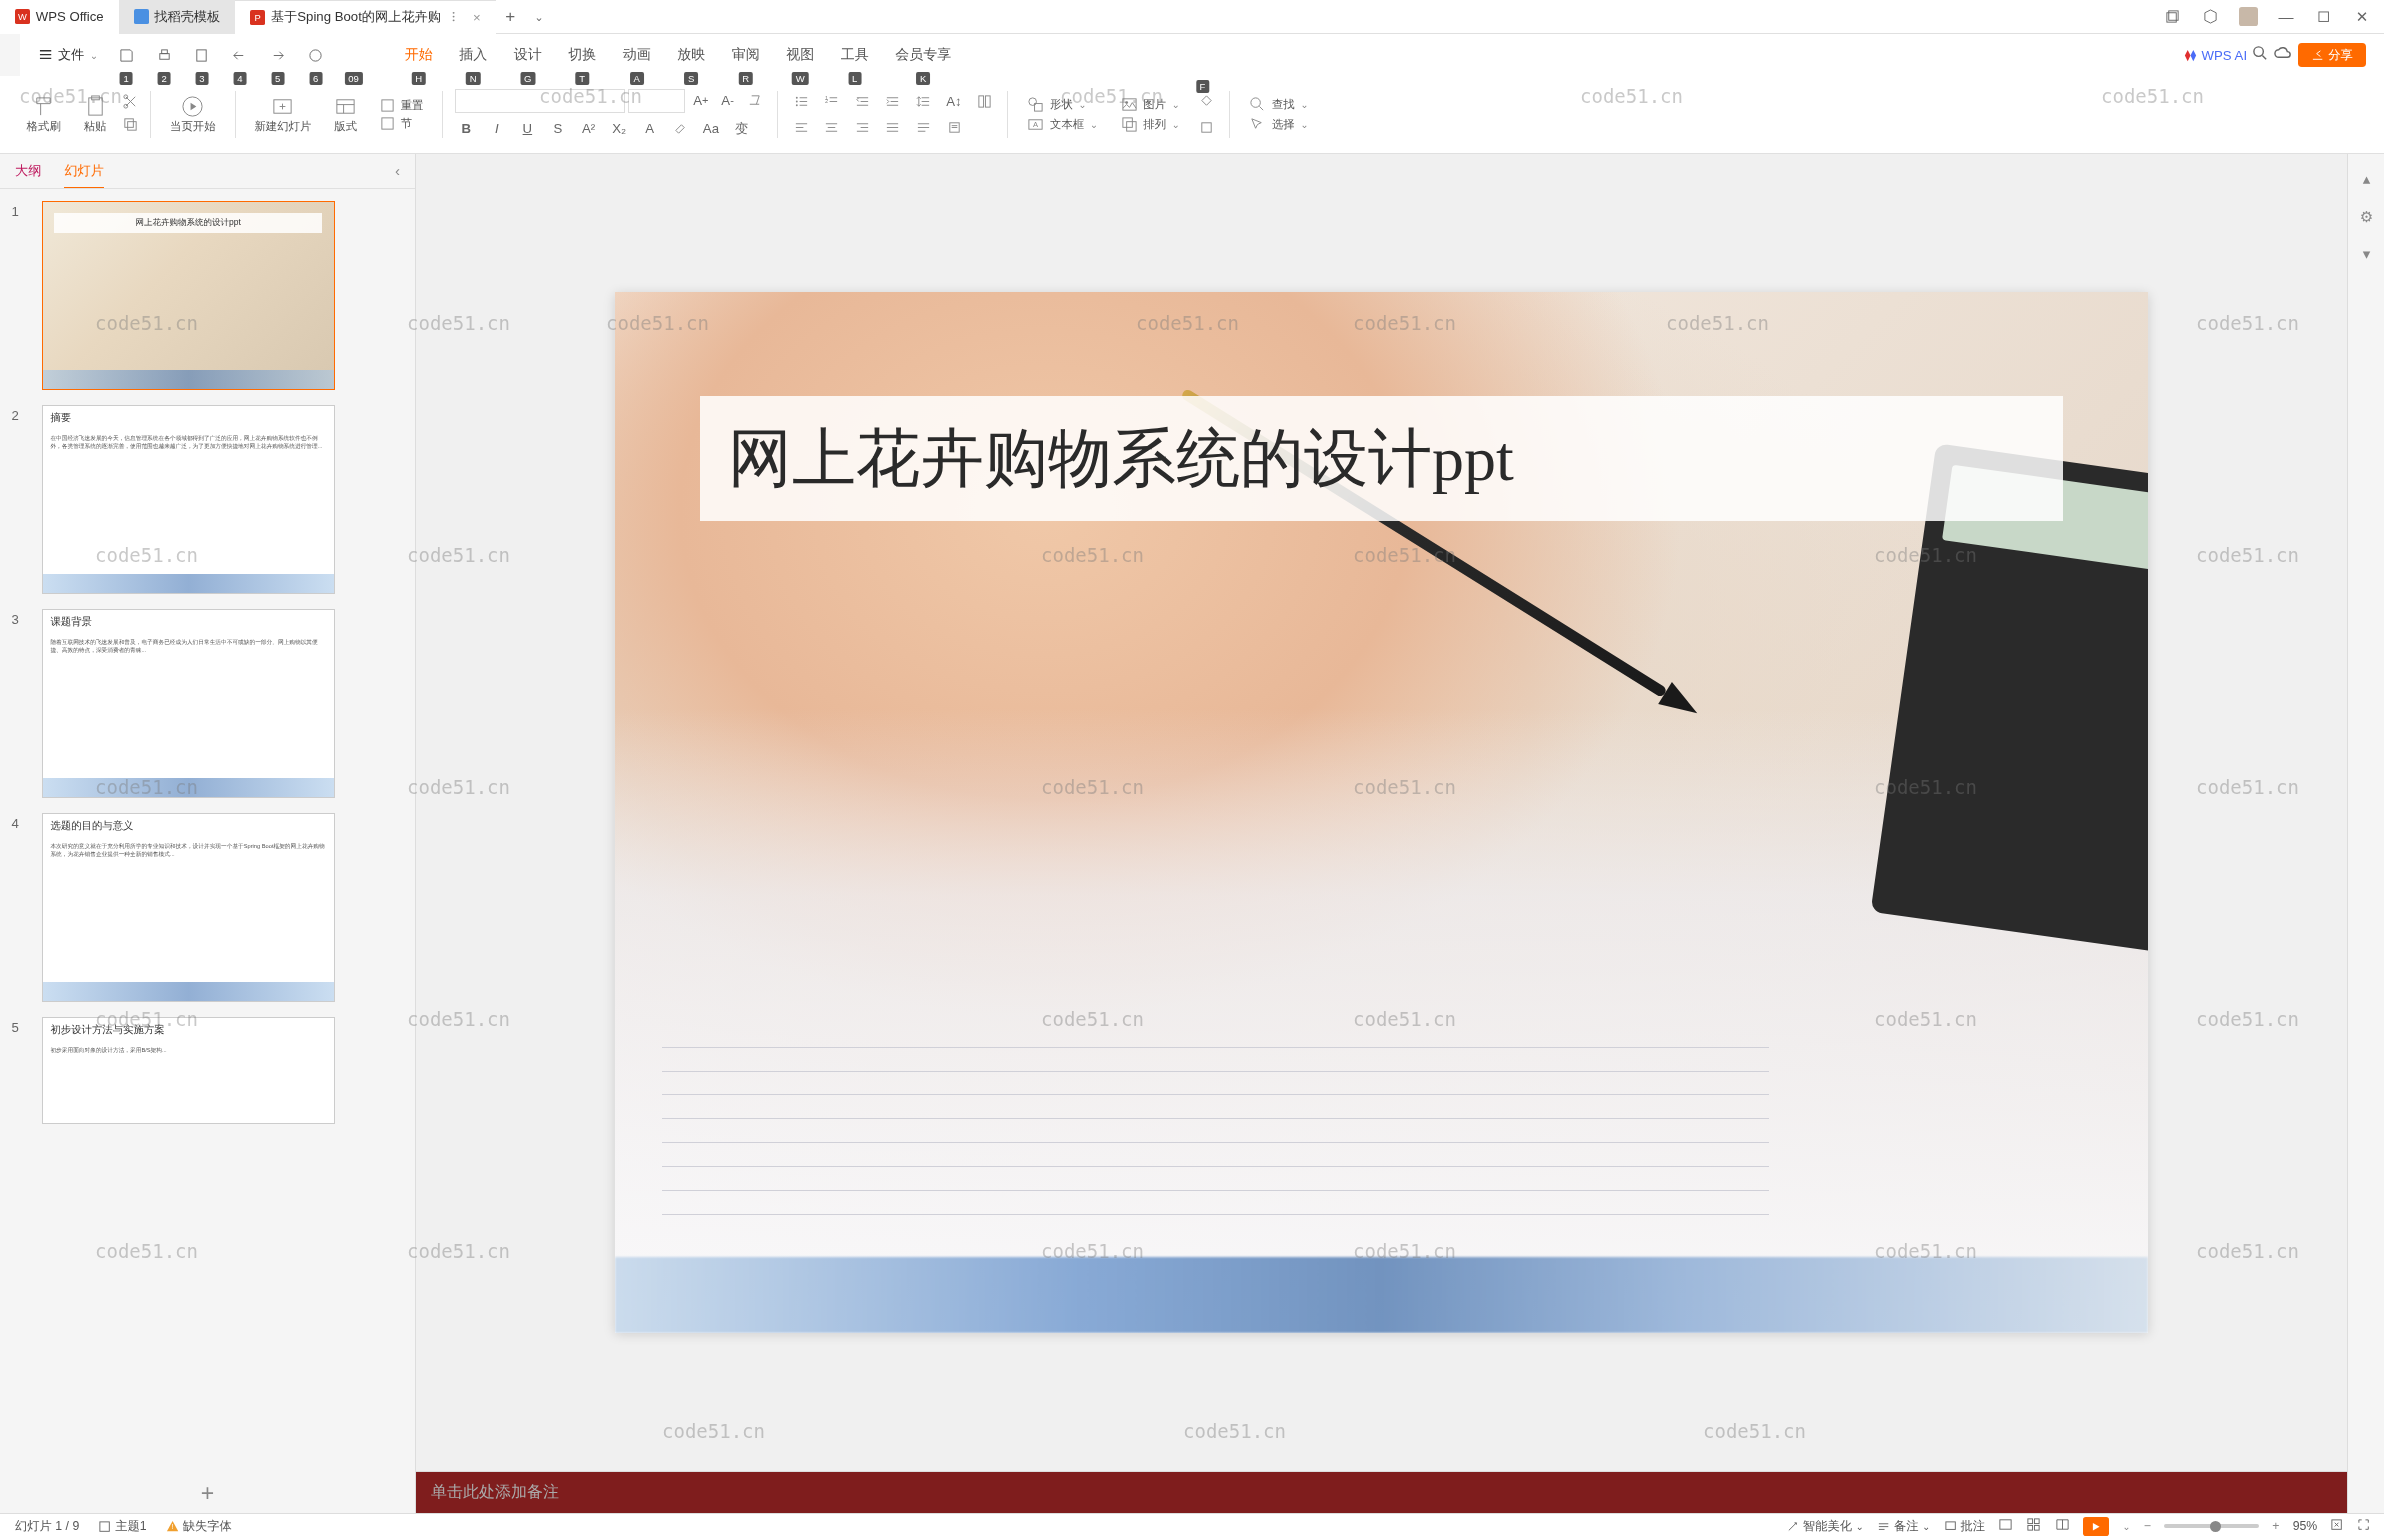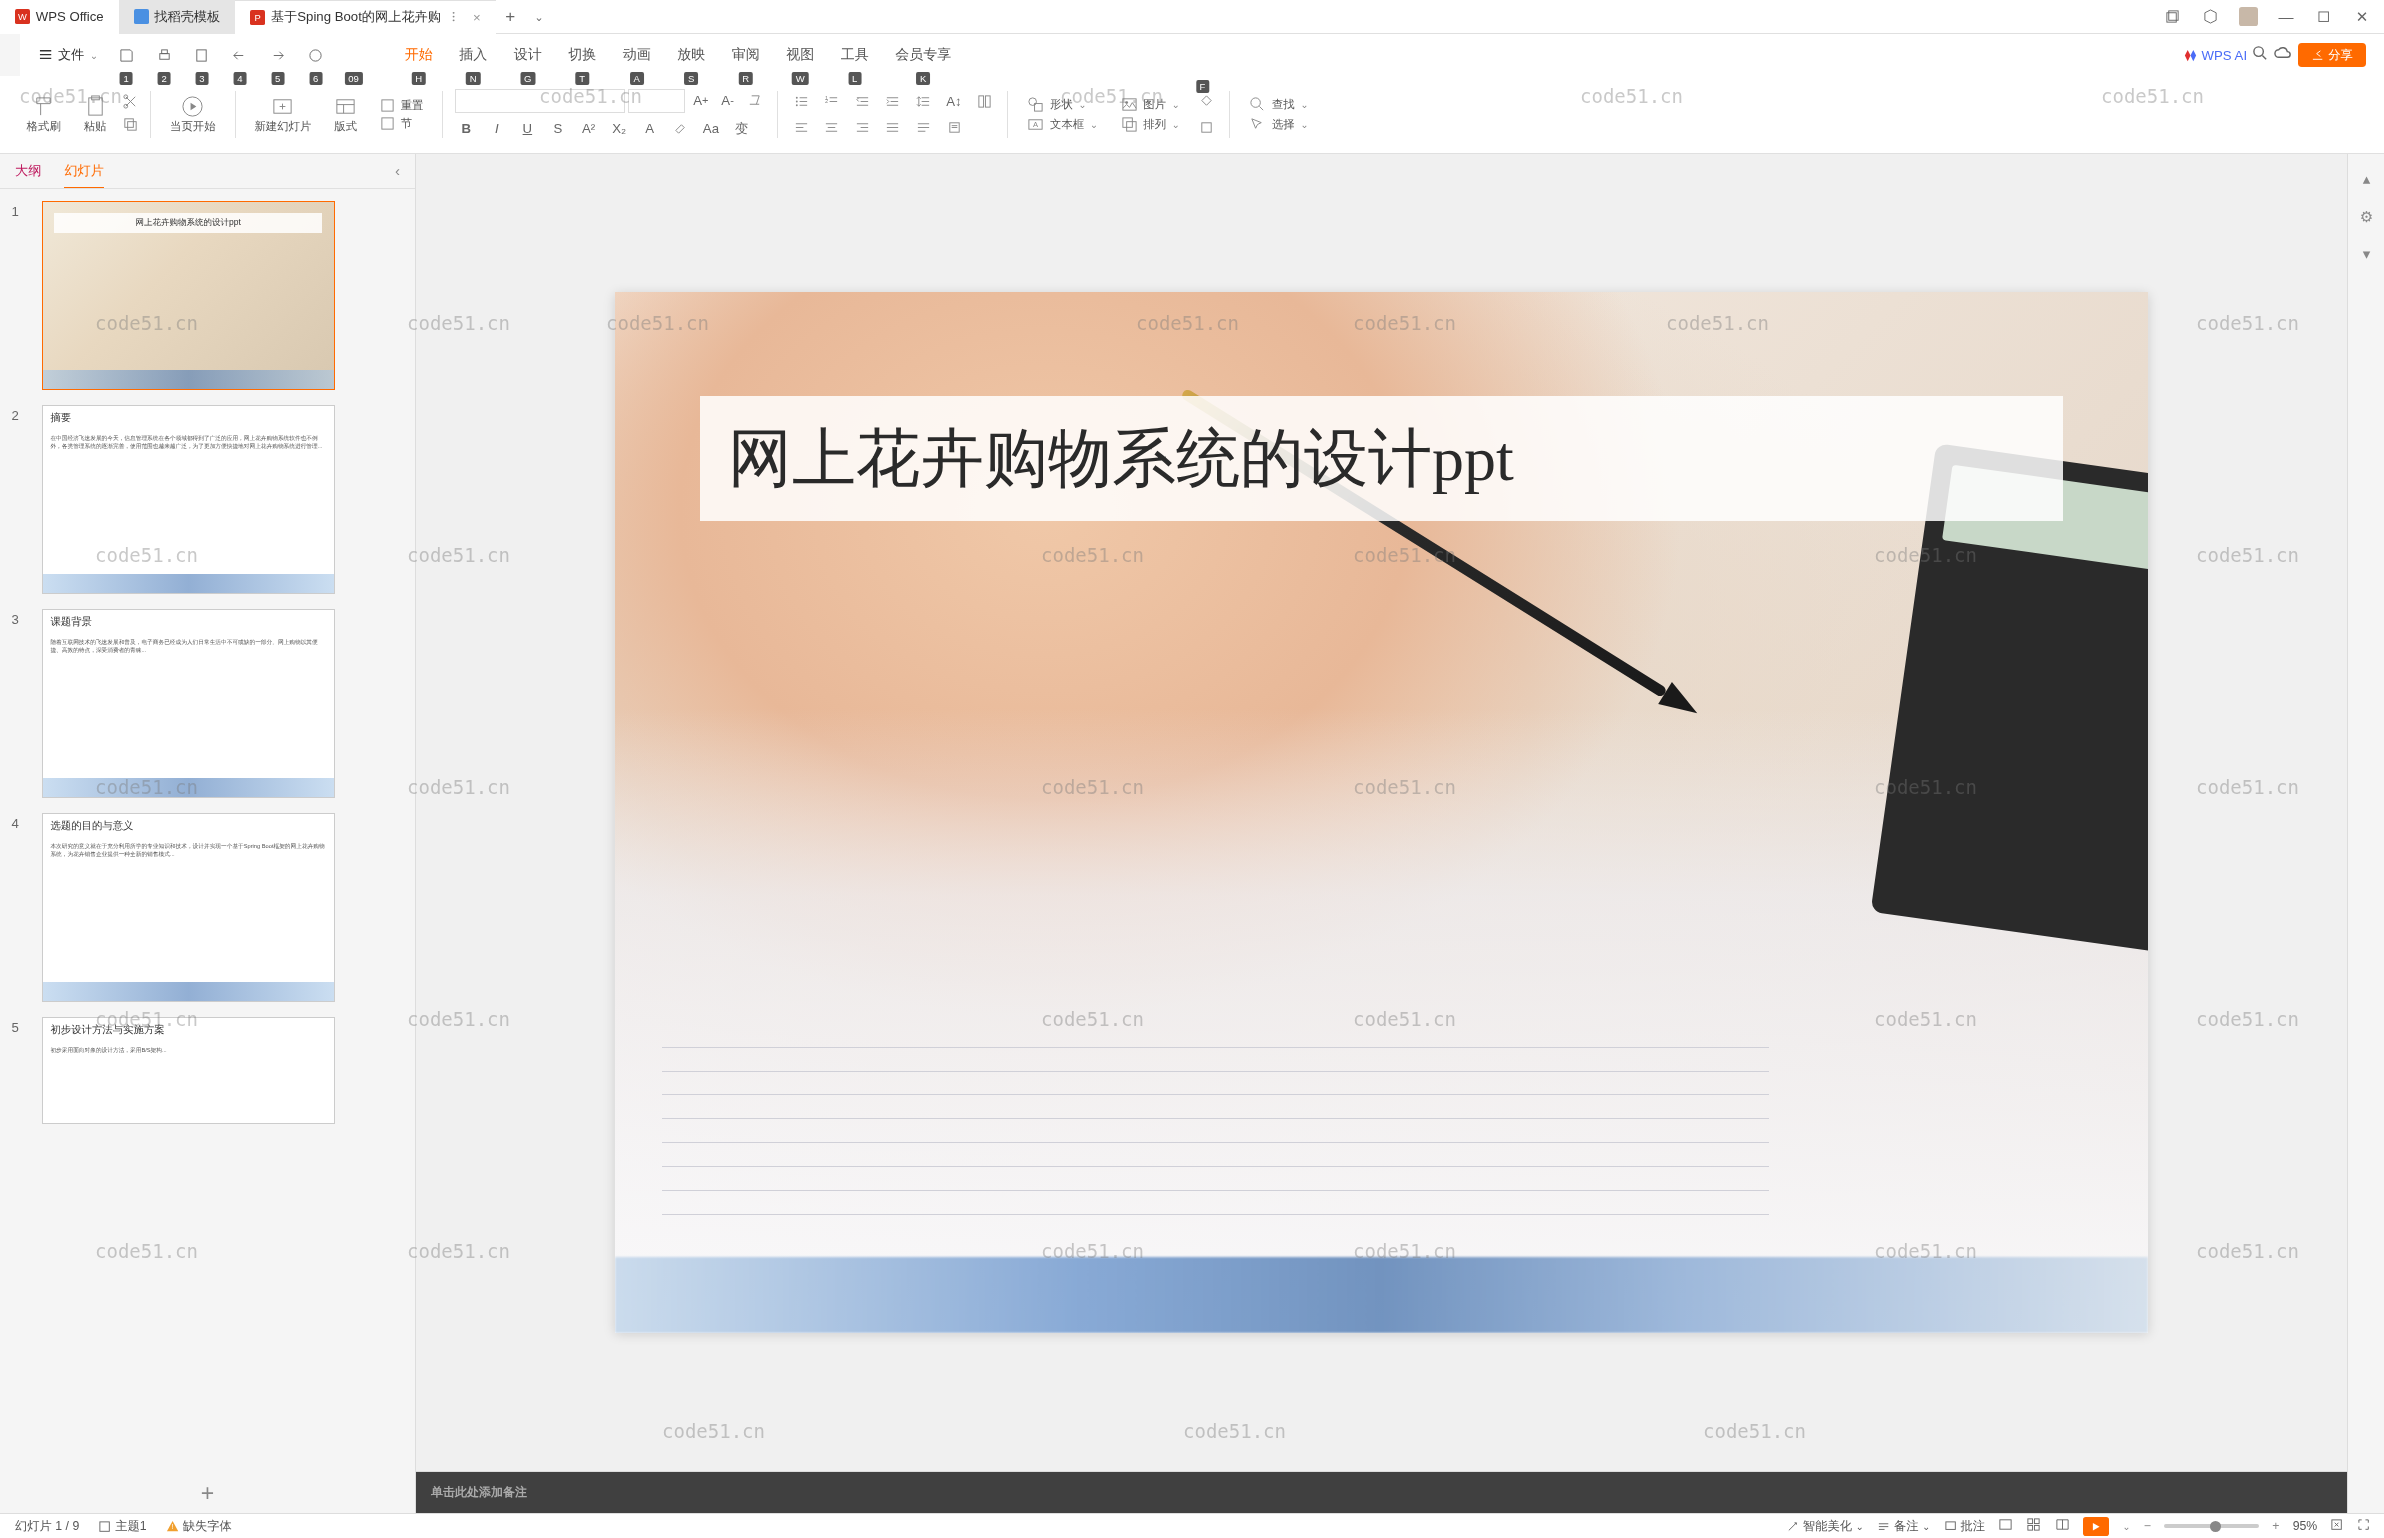--- a/index.html
+++ b/index.html
@@ -78,21 +78,21 @@
 .slide-calc { position: absolute; right: -57px; top: 170px; width: 303px; height: 473px; background: #2a2a2a; transform: rotate(8deg); border-radius: 11.4px; }
 .slide-calc-screen { position: absolute; top: 19px; left: 19px; right: 19px; height: 76px; background: #c8d8c8; border-radius: 3.8px; }
 .slide-paper { position: absolute; bottom: 0; left: 0; right: 0; height: 60%; background: linear-gradient(180deg, transparent 0%, rgba(240,240,245,0.7) 30%, rgba(250,250,252,0.95) 100%); }
 .slide-lines { position: absolute; bottom: 95px; left: 47px; right: 379px; }
 .slide-line { height: 0.9px; background: #d0d0d8; margin-bottom: 23px; }
 .slide-title-box { position: absolute; top: 104px; left: 85px; right: 85px; background: rgba(255,255,255,0.85); padding: 19px 28px; }
 .slide-title { font-size: 64px; color: #2a2a2a; font-family: "SimSun", serif; }
 .slide-watermark { position: absolute; top: 615px; left: 50%; transform: translateX(-50%); font-size: 34px; color: #e03030; font-family: monospace; }
 .slide-footer-art { position: absolute; bottom: 0; left: 0; right: 0; height: 76px; background: linear-gradient(90deg, #b8d0e8 0%, #5a8ac8 30%, #3a6aa8 50%, #7aa0d0 70%, #c8d8e8 100%); opacity: 0.7; filter: blur(0.9px); }
 
-.notes-bar { height: 42px; background: #404040; border-top: 0.9px solid #ddd; display: flex; align-items: center; padding: 0 15px; font-size: 12px; color: #aaa; font-weight: bold; }
+.notes-bar { height: 42px; background: #7f1d1d; border-top: 0.9px solid #ddd; display: flex; align-items: center; padding: 0 15px; font-size: 16px; color: #aaa; }
 
 
 .rsidebar { width: 38px; background: #f5f5f5; border-left: 0.9px solid #ddd; display: flex; flex-direction: column; align-items: center; padding-top: 11.4px; gap: 11.4px; }
 .rsidebar-item { width: 26.5px; height: 26.5px; display: flex; align-items: center; justify-content: center; color: #888; }
 
 
 .statusbar { height: 26.5px; background: #fff; border-top: 0.9px solid #ddd; display: flex; align-items: center; padding: 0 15px; font-size: 12.3px; color: #555; }
 .status-left { display: flex; gap: 19px; align-items: center; }
 .status-right { margin-left: auto; display: flex; gap: 13.2px; align-items: center; }
 .status-item { display: flex; align-items: center; gap: 3.8px; }

